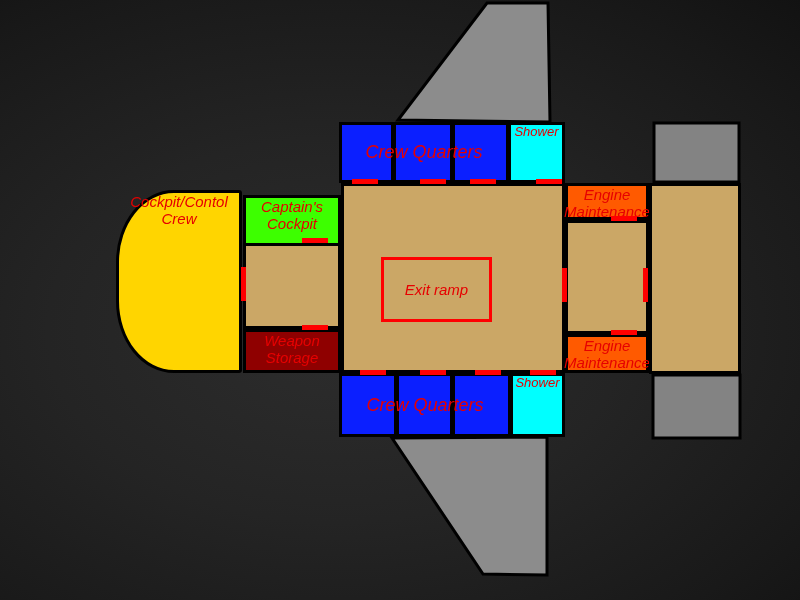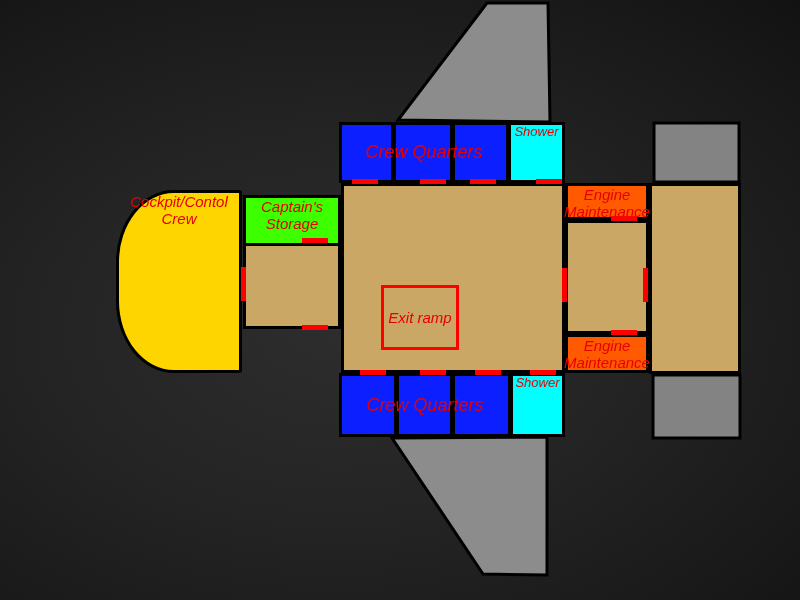--- a/index.html
+++ b/index.html
@@ -47,36 +47,40 @@
     <rect x="653" y="375" width="87" height="63" fill="#838383" stroke="#000" stroke-width="3"></rect>
   </svg>
 
   <div class="room fs15" style="left:116px;top:190px;width:126px;height:183px;background:#ffd500;border-radius:58px 3px 3px 58px / 72px 3px 3px 72px;">
     <span>Cockpit/Contol</span>
     <span>Crew</span>
   </div>
 
   <div class="room fs15" style="left:243px;top:183px;width:98px;height:60px;background:#3dff00;margin-top:12px;">
     <span>Captain's</span>
+    <span>Cockpit</span>
+  </div>
+  <div class="room tan" style="left:243px;top:243px;width:98px;height:86px;"></div>
+  <div class="room fs15" style="left:243px;top:329px;width:98px;height:44px;background:#8f0000;">
+    <span>Weapon</span>
     <span>Storage</span>
   </div>
-  <div class="room tan" style="left:243px;top:243px;width:98px;height:86px;"></div>
 
   <div class="room blue" style="left:339px;top:122px;width:55px;height:61px;"></div>
   <div class="room blue" style="left:393px;top:122px;width:60px;height:61px;"></div>
   <div class="room blue" style="left:452px;top:122px;width:57px;height:61px;"></div>
   <div class="room cyan fs13" style="left:508px;top:122px;width:57px;height:61px;">
     <span>Shower</span>
   </div>
   <div class="label-overlay fs18" style="left:339px;top:122px;width:170px;height:61px;">
     <span>Crew Quarters</span>
   </div>
 
   <div class="room tan" style="left:341px;top:183px;width:224px;height:190px;"></div>
-  <div class="exit-ramp" style="left:381px;top:257px;width:78px;height:65px;margin-top:28px;">
+  <div class="exit-ramp" style="left:381px;top:257px;width:111px;height:65px;">
     <span>Exit ramp</span>
   </div>
 
   <div class="room blue" style="left:339px;top:373px;width:58px;height:64px;"></div>
   <div class="room blue" style="left:396px;top:373px;width:57px;height:64px;"></div>
   <div class="room blue" style="left:452px;top:373px;width:59px;height:64px;"></div>
   <div class="room cyan fs13" style="left:510px;top:373px;width:55px;height:64px;">
     <span>Shower</span>
   </div>
   <div class="label-overlay fs18" style="left:339px;top:373px;width:172px;height:64px;">

